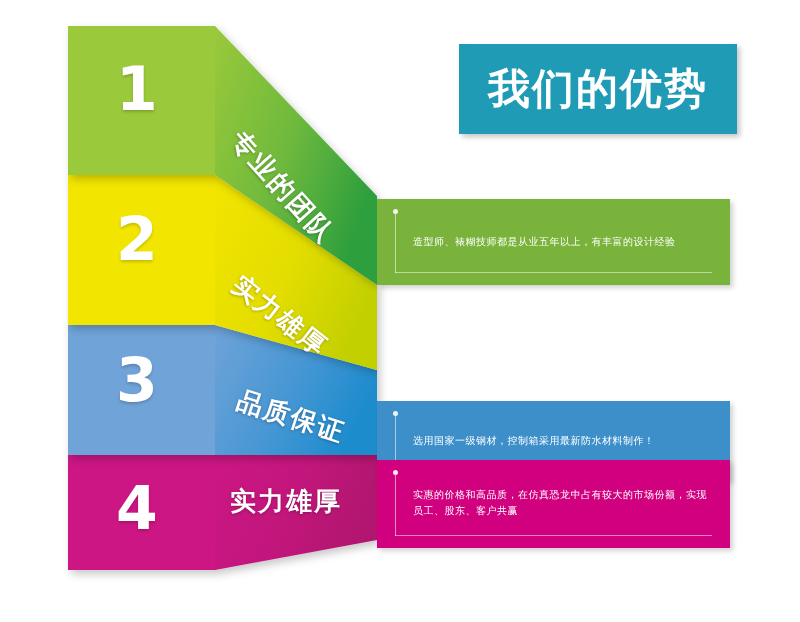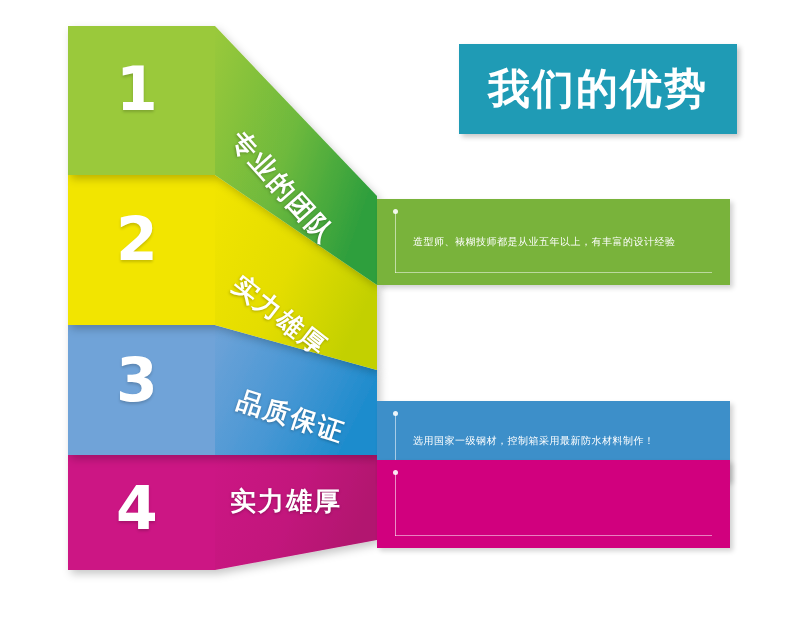--- a/index.html
+++ b/index.html
@@ -215,15 +215,16 @@
 
   <div class="panel panel-3">
     <span class="panel-marker"></span>
     <span class="panel-underline"></span>
     <div class="panel-text">选用国家一级钢材，控制箱采用最新防水材料制作！</div>
   </div>
 
   <div class="panel panel-4">
     <span class="panel-marker"></span>
     <span class="panel-underline"></span>
+    <div class="panel-text">实惠的价格和高品质，在仿真恐龙中占有较大的市场份额，实现员工、股东、客户共赢</div>
   </div>
 
 </div>
 
 </body></html>

